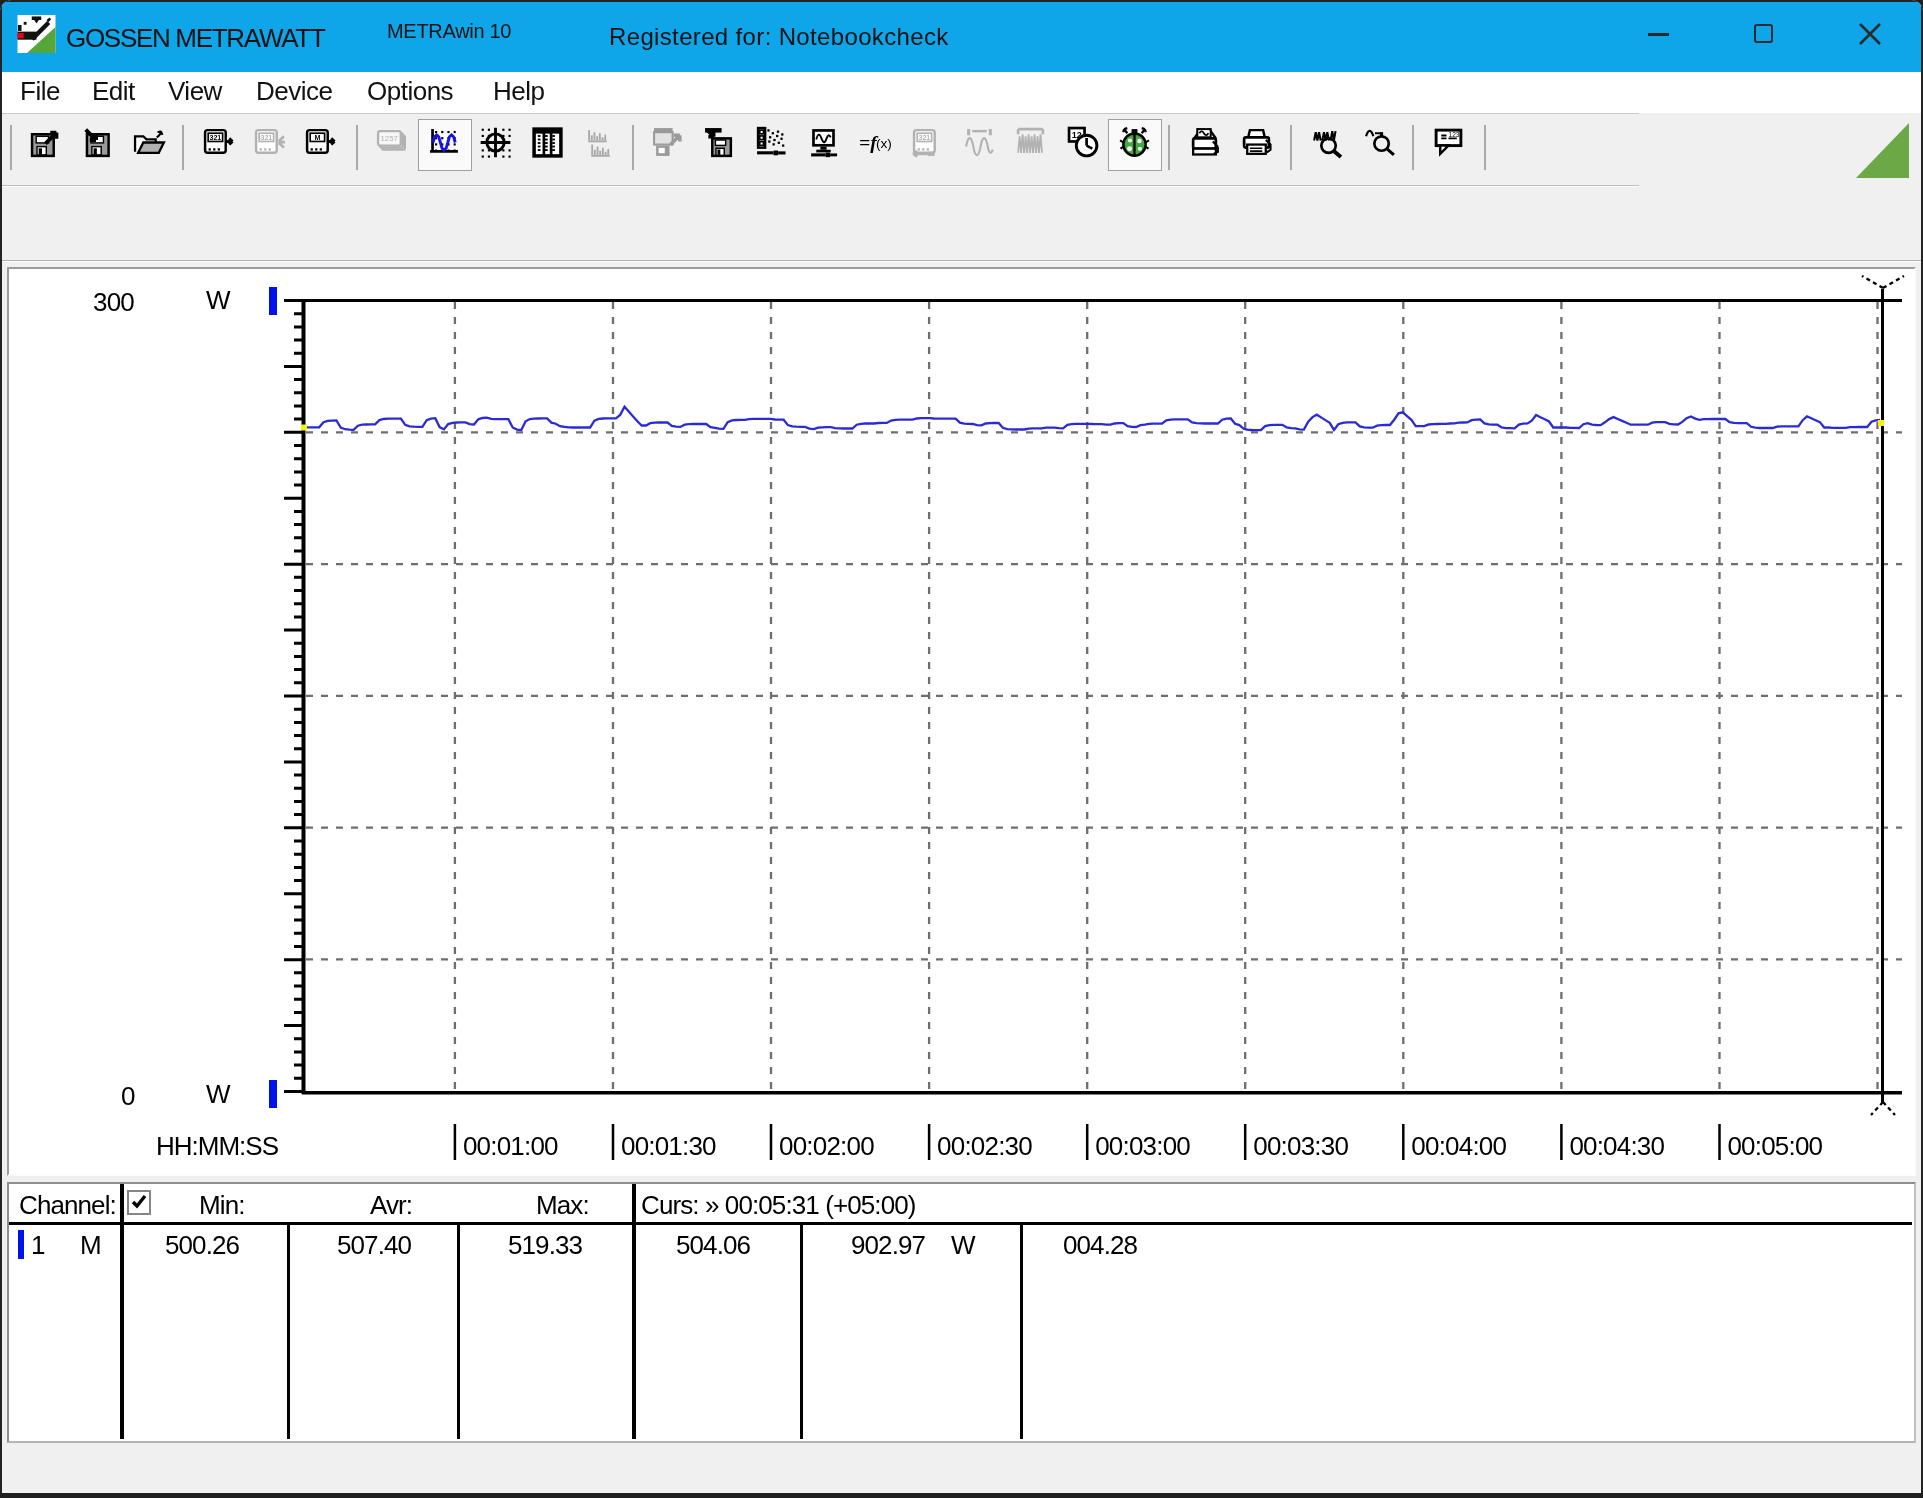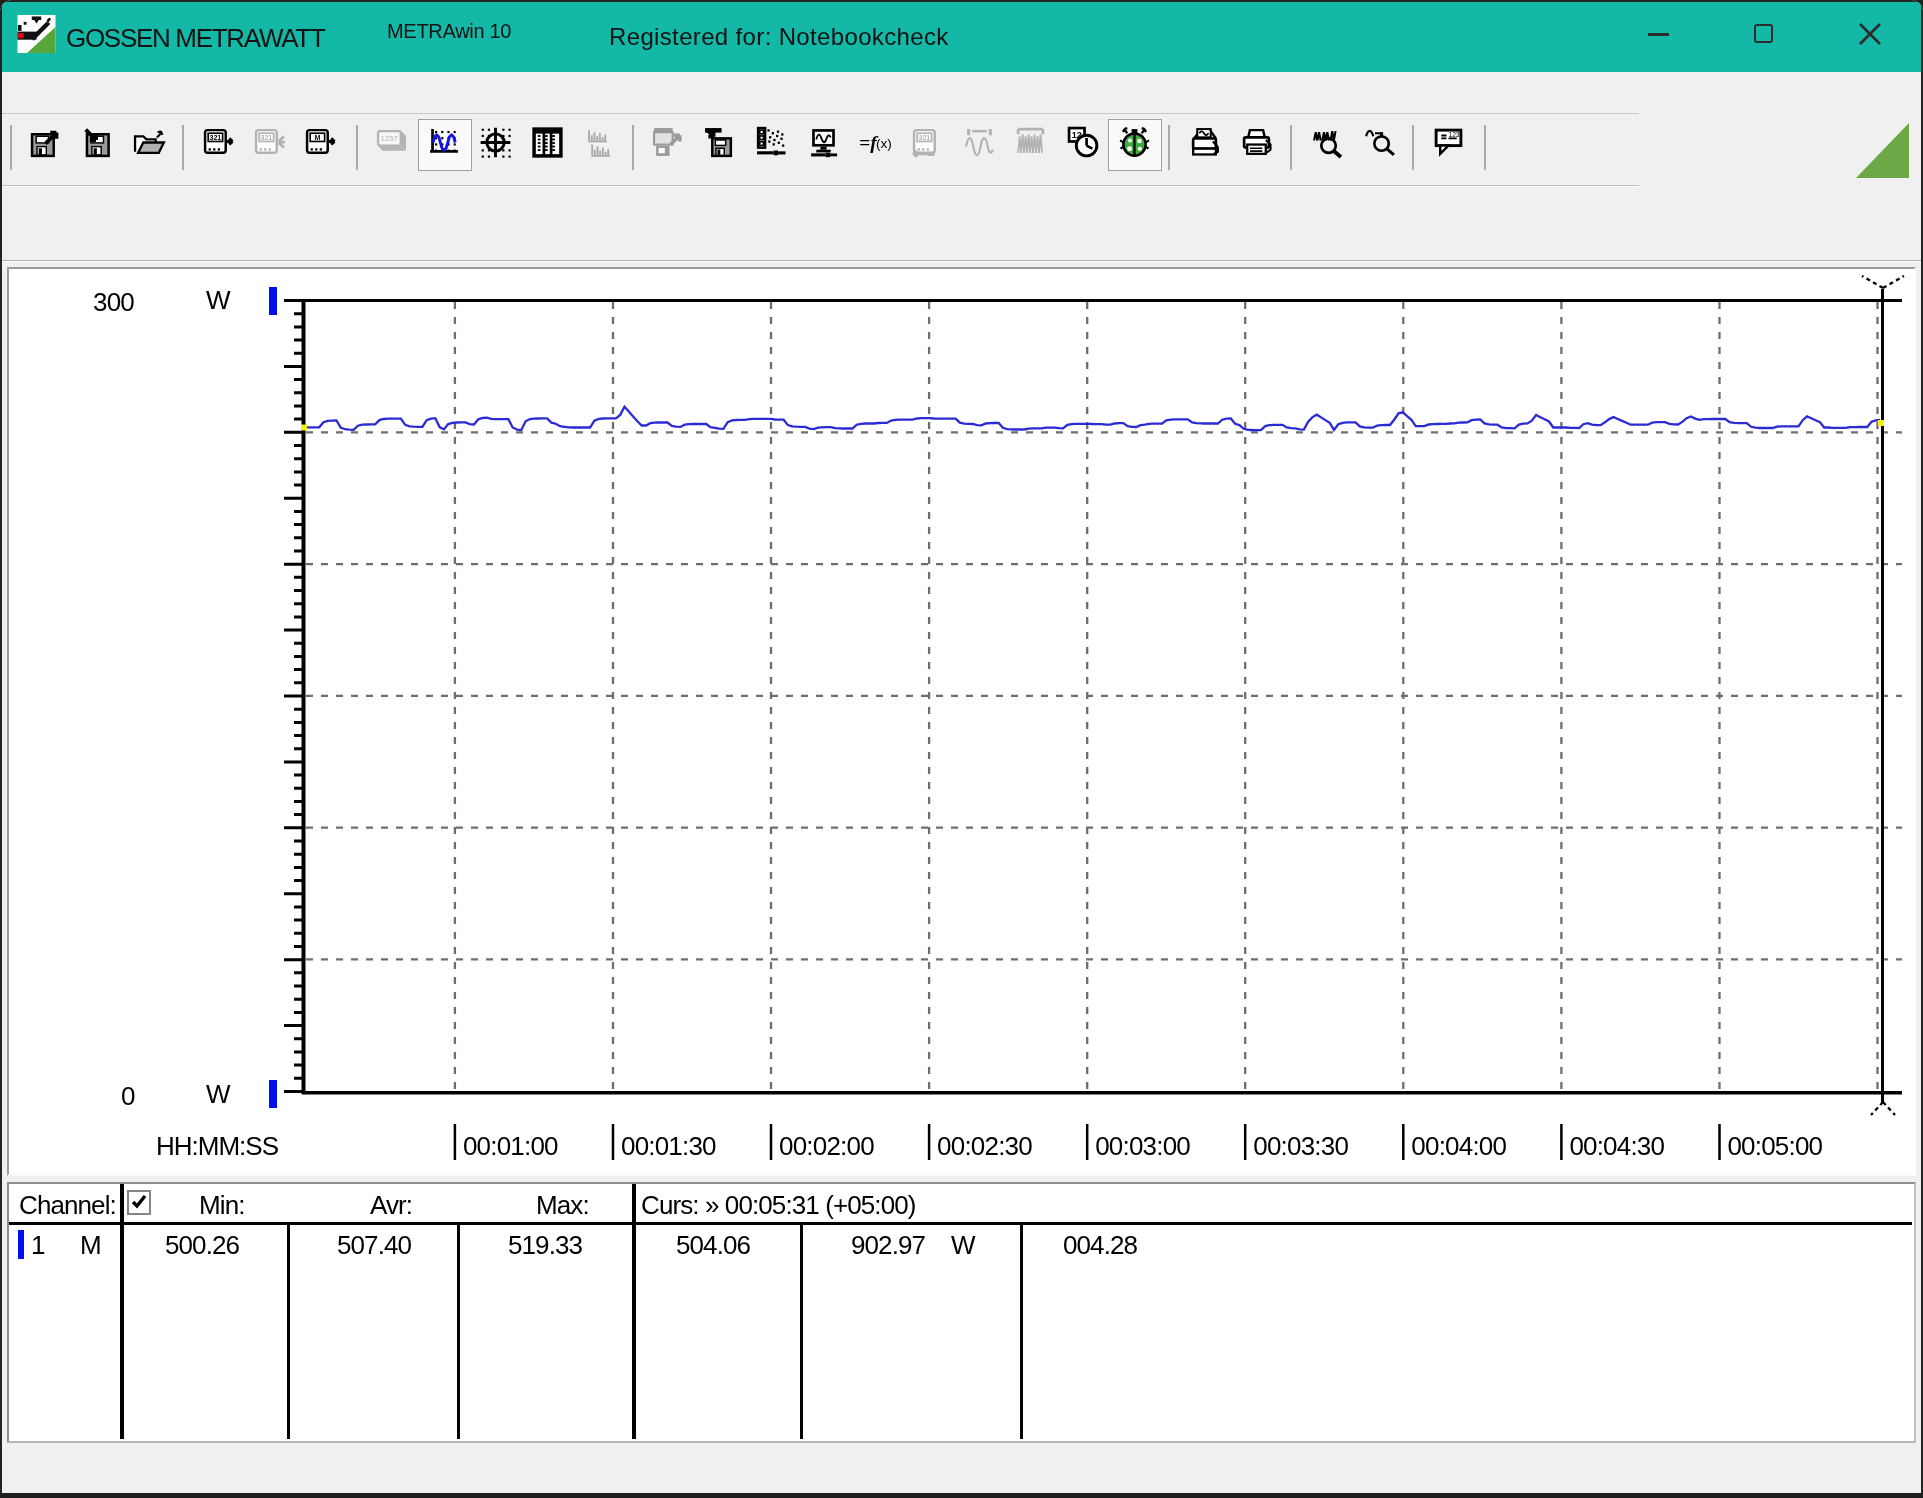--- a/index.html
+++ b/index.html
@@ -1,19 +1,19 @@
 <!DOCTYPE html>
 <html><head><meta charset="utf-8"><title>METRAwin</title>
 <style>
 html,body{margin:0;padding:0}
 body{width:1923px;height:1498px;background:#1f1f1f;font-family:"Liberation Sans",sans-serif;position:relative;overflow:hidden}
 .abs{position:absolute}
 #win{position:absolute;left:0;top:0;width:1923px;height:1493px;background:#f0f0f0;border-radius:12px 12px 0 0;overflow:hidden}
 .edge{position:absolute;background:#232323;z-index:60}
-#titlebar{position:absolute;left:0;top:0;width:1923px;height:72px;background:#14b8a6;border-radius:12px 12px 0 0}
+#titlebar{position:absolute;left:0;top:0;width:1923px;height:72px;background:#0ea5e9;border-radius:12px 12px 0 0}
 #menubar{position:absolute;left:0;top:72px;width:1923px;height:41px;background:#ffffff}
 .mi{position:absolute;top:4px;font-size:26px;letter-spacing:-0.5px;color:#111}
 #toolbar{position:absolute;left:0;top:113px;width:1639px;height:71px;background:#f0f0f0;border-top:1px solid #c8c8c8;border-bottom:1px solid #bdbdbd;box-shadow:0 1px 0 #ffffff}
 .tsep{position:absolute;top:11px;width:2px;height:45px;background:#a9a9a9}
 .tb{position:absolute;top:5px;width:52px;height:50px}
 .tb svg{position:absolute;left:10px;top:7px}
 .pr{border:1px solid #9f9f9f;background:#fafafa}
 .pr svg{left:9px;top:6px}
 #statusrow{position:absolute;left:0;top:185px;width:1923px;height:75px;background:#f0f0f0}
 .st{position:absolute;font-size:26px;letter-spacing:-0.7px;color:#111}
@@ -43,20 +43,28 @@
       <path d="M12.2 2.2 L13.4 1 L14.2 1.8 L13 3" fill="#111"></path>
     </svg>
     <span class="abs" style="left:66px;top:23px;font-size:26px;letter-spacing:-1.3px;color:#131313">GOSSEN METRAWATT</span>
     <span class="abs" style="left:387px;top:20px;font-size:20px;letter-spacing:-0.3px;color:#131313">METRAwin 10</span>
     <span class="abs" style="left:609px;top:23px;font-size:24px;letter-spacing:0.35px;color:#131313">Registered for: Notebookcheck</span>
     <div class="abs" style="left:1648px;top:33px;width:21px;height:3px;background:#2b2b2b"></div>
     <div class="abs" style="left:1754px;top:24px;width:15px;height:15px;border:2.5px solid #2b2b2b;border-radius:3px"></div>
     <svg class="abs" style="left:1857px;top:21px" width="26" height="26" viewBox="0 0 26 26">
         <path d="M3 3 L23 23 M23 3 L3 23" stroke="#2b2b2b" stroke-width="2.6"></path>
       </svg>
+  </div>
+  <div id="menubar">
+    <span class="mi" style="left:20px">File</span>
+    <span class="mi" style="left:92px">Edit</span>
+    <span class="mi" style="left:168px">View</span>
+    <span class="mi" style="left:256px">Device</span>
+    <span class="mi" style="left:367px">Options</span>
+    <span class="mi" style="left:493px">Help</span>
   </div>
   <div id="toolbar">
     <div class="tsep" style="left:182px"></div>
       <div class="tsep" style="left:356px"></div>
       <div class="tsep" style="left:632px"></div>
       <div class="tsep" style="left:1168px"></div>
       <div class="tsep" style="left:1290px"></div>
       <div class="tsep" style="left:1412px"></div>
       <div class="tsep" style="left:1484px"></div>
       <div class="tsep" style="left:10px"></div>

